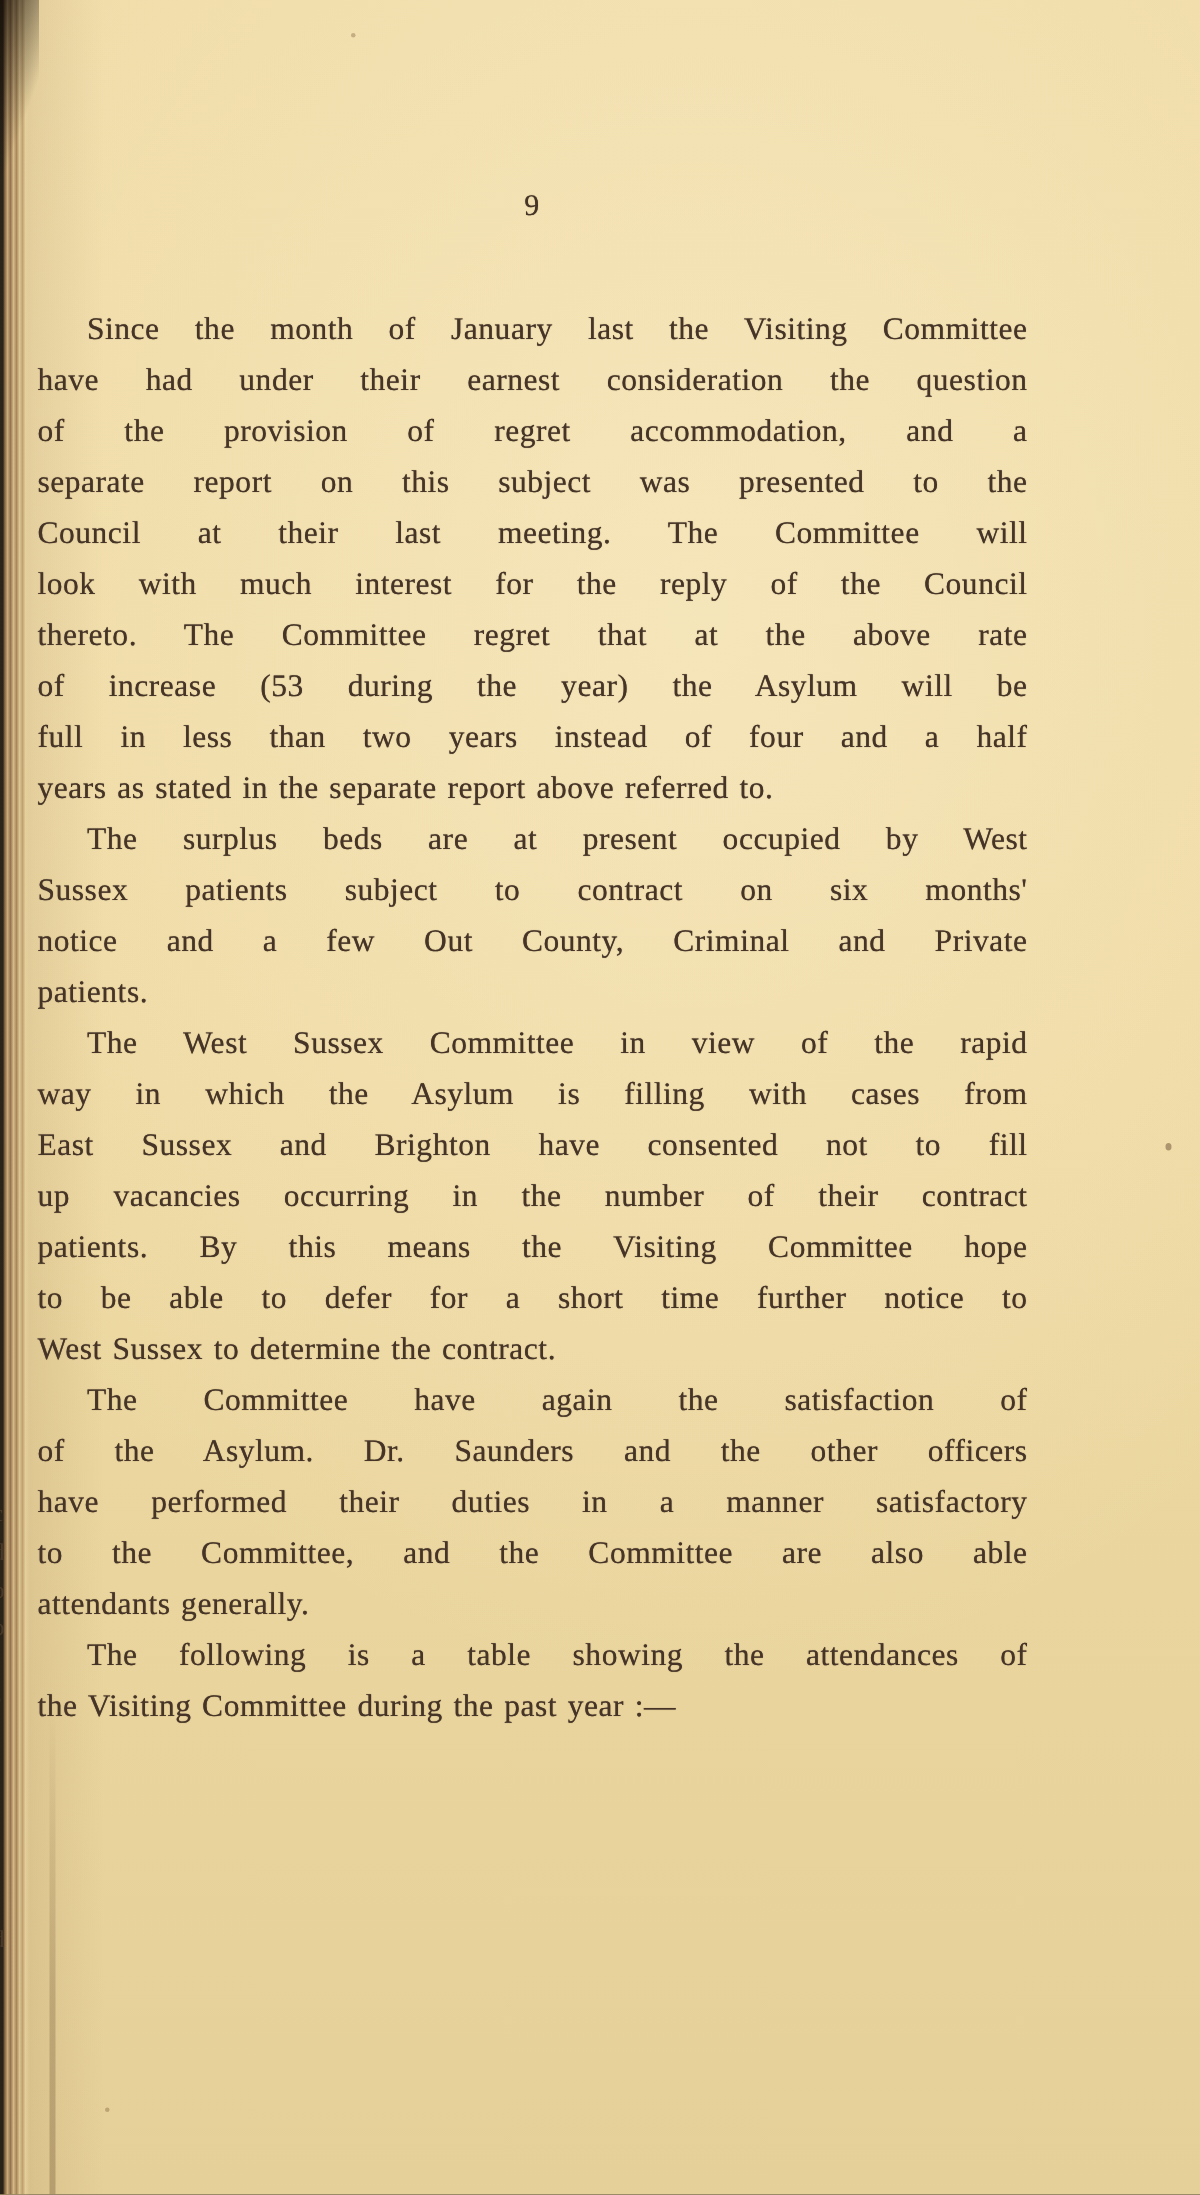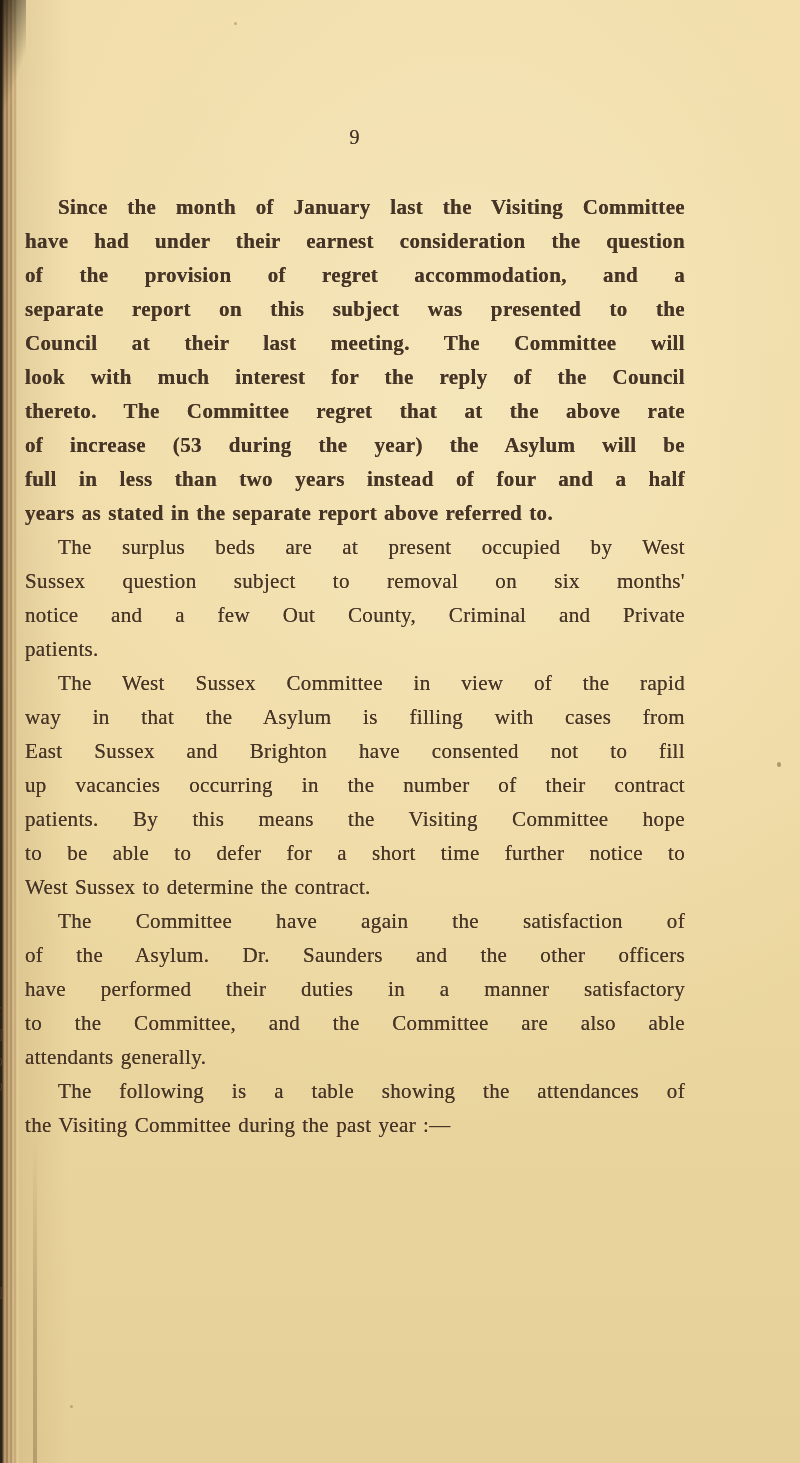--- a/index.html
+++ b/index.html
@@ -64,21 +64,21 @@
   .textcol {
     position: absolute; left: 25px; top: 120px; width: 660px;
     font-size: 21px; line-height: 34px; color: #463527;
     letter-spacing: 0.35px; word-spacing: 1.5px;
     text-shadow: 0 0 0.5px rgba(70,52,40,0.85);
   }
   .pageno {
     text-align: center; font-size: 20px; letter-spacing: 1px; line-height: 34px;
   }
   .para { margin: 0; }
-  .para.p1 { margin-top: 36px; font-weight: bold; }
+  .para.p1 { margin-top: 48px; }
   .para.pn { }
   .line {
     height: 34px;
     text-align: justify;
     text-align-last: justify;
     -moz-text-align-last: justify;
     text-justify: inter-word;
     white-space: nowrap;
   }
   .line.first { text-indent: 33px; }
@@ -119,28 +119,28 @@
       <div class="line">Council at their last meeting. The Committee will</div>
       <div class="line">look with much interest for the reply of the Council</div>
       <div class="line">thereto. The Committee regret that at the above rate</div>
       <div class="line">of increase (53 during the year) the Asylum will be</div>
       <div class="line">full in less than two years instead of four and a half</div>
       <div class="line lastline">years as stated in the separate report above referred to.</div>
     </div>
 
     <div class="para pn">
       <div class="line first">The surplus beds are at present occupied by West</div>
-      <div class="line">Sussex question subject to removal on six months'</div>
+      <div class="line">Sussex patients subject to contract on six months'</div>
       <div class="line">notice and a few Out County, Criminal and Private</div>
       <div class="line lastline">patients.</div>
     </div>
 
     <div class="para pn">
       <div class="line first">The West Sussex Committee in view of the rapid</div>
-      <div class="line">way in that the Asylum is filling with cases from</div>
+      <div class="line">way in which the Asylum is filling with cases from</div>
       <div class="line">East Sussex and Brighton have consented not to fill</div>
       <div class="line">up vacancies occurring in the number of their contract</div>
       <div class="line">patients. By this means the Visiting Committee hope</div>
       <div class="line">to be able to defer for a short time further notice to</div>
       <div class="line lastline">West Sussex to determine the contract.</div>
     </div>
 
     <div class="para pn">
       <div class="line first">The Committee have again the satisfaction of</div>
       <div class="line">of the Asylum. Dr. Saunders and the other officers</div>

